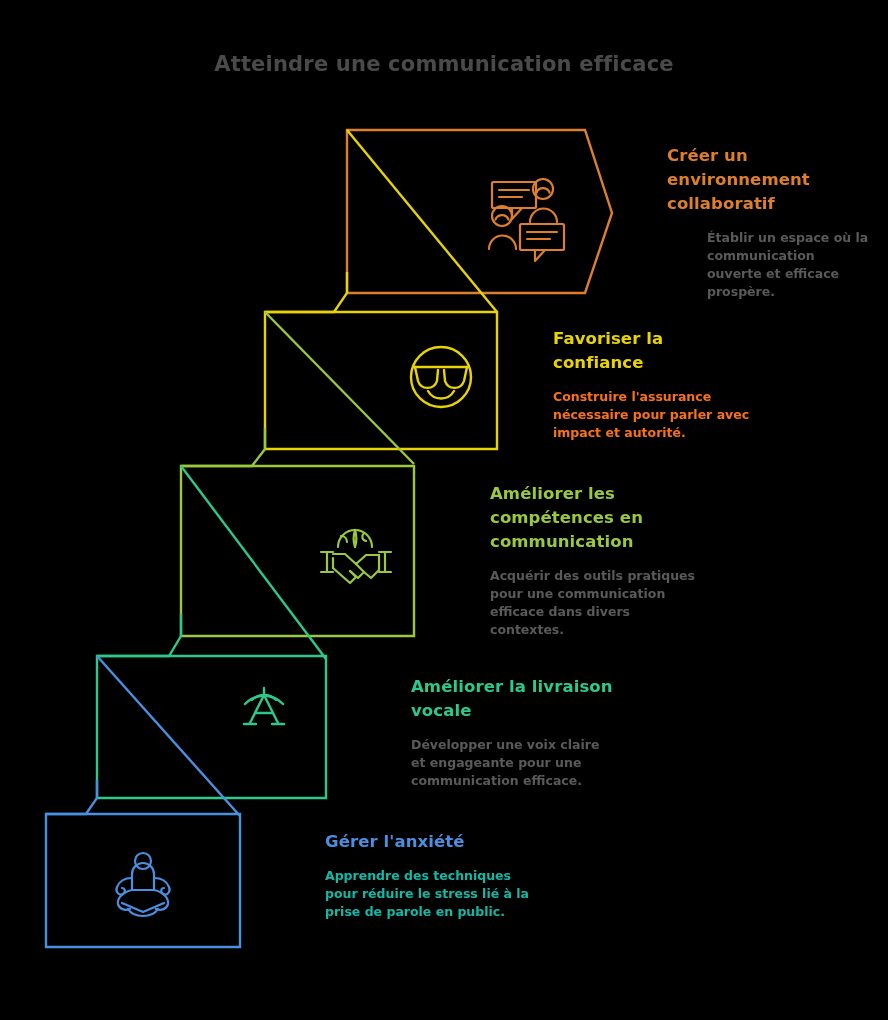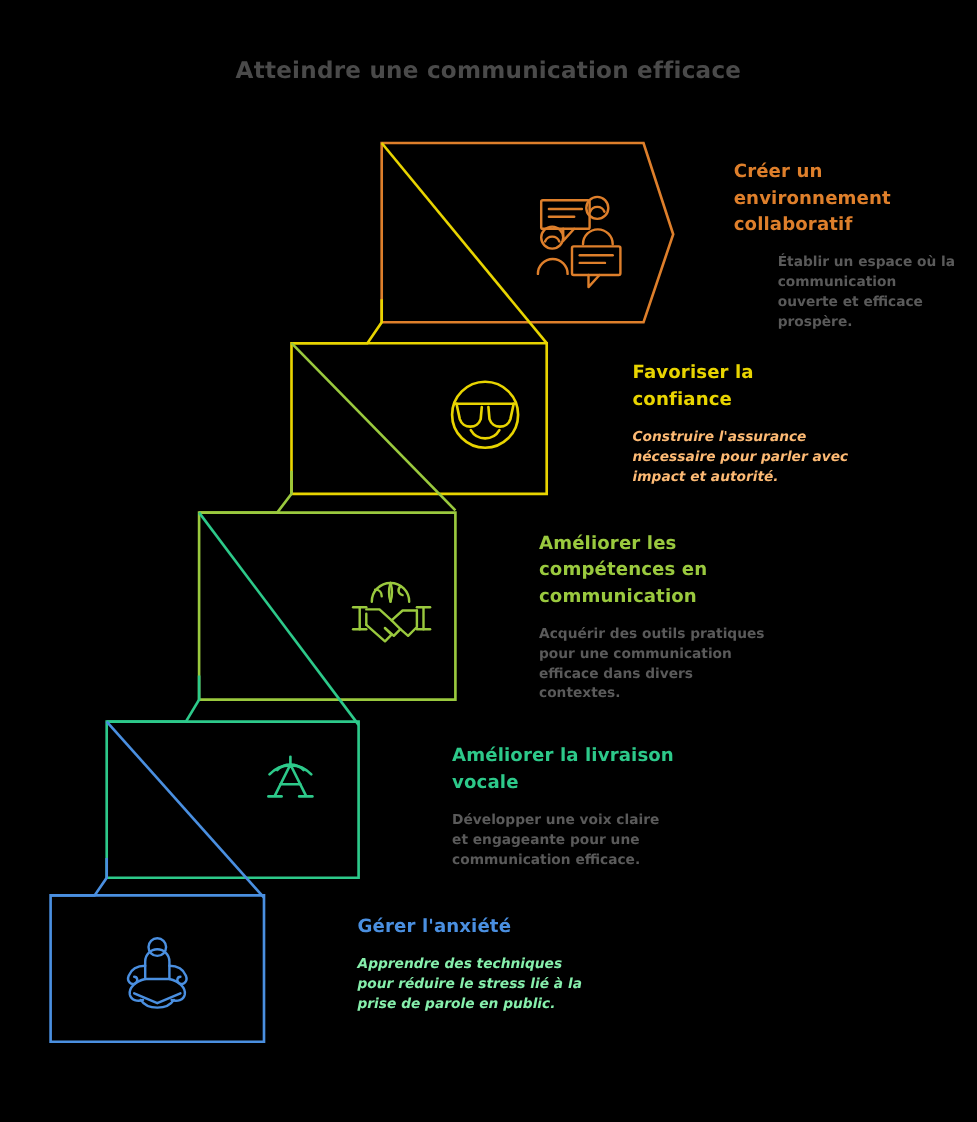--- a/index.html
+++ b/index.html
@@ -47,21 +47,21 @@
     font-family: "DejaVu Sans", "Liberation Sans", sans-serif;
   }
   .step-desc {
     font-size: 12.5px;
     font-weight: 600;
     line-height: 1.45;
     color: #5a5a5a;
     font-family: "DejaVu Sans", "Liberation Sans", sans-serif;
   }
   .t1 { left: 667px; top: 144px; width: 205px; }
-  .t2 { left: 575px; top: 327px; width: 205px; }
+  .t2 { left: 553px; top: 327px; width: 205px; }
   .t3 { left: 490px; top: 482px; width: 205px; }
   .t4 { left: 411px; top: 675px; width: 205px; }
   .t5 { left: 325px; top: 830px; width: 205px; }
 </style>
 </head>
 <body style="background: rgb(0, 0, 0);">
 
 <div id="stage">
 
   <div class="page-title" style="color: rgb(74, 74, 74);">Atteindre une communication efficace</div>
@@ -169,31 +169,31 @@
     </g>
   </svg>
 
   <div class="step-text t1">
     <div class="step-heading" style="color:#DE7F2B">Créer un environnement collaboratif</div>
     <div class="step-desc" style="color: rgb(90, 90, 90); margin-left: 40px;">Établir un espace où la communication ouverte et efficace prospère.</div>
   </div>
 
   <div class="step-text t2">
     <div class="step-heading" style="color:#E8D400">Favoriser la confiance</div>
-    <div class="step-desc" style="color: #fdba74; font-style: italic;">Construire l'assurance nécessaire pour parler avec impact et autorité.</div>
+    <div class="step-desc" style="color: #f97316;">Construire l'assurance nécessaire pour parler avec impact et autorité.</div>
   </div>
 
   <div class="step-text t4">
     <div class="step-heading" style="color:#2DC98A">Améliorer la livraison vocale</div>
     <div class="step-desc" style="color: rgb(90, 90, 90);">Développer une voix claire et engageante pour une communication efficace.</div>
   </div>
 
   <div class="step-text t3">
     <div class="step-heading" style="color:#9AC93E">Améliorer les compétences en communication</div>
     <div class="step-desc" style="color: rgb(90, 90, 90);">Acquérir des outils pratiques pour une communication efficace dans divers contextes.</div>
   </div>
 
   <div class="step-text t5">
     <div class="step-heading" style="color:#4A8FE0">Gérer l'anxiété</div>
-    <div class="step-desc" style="color: #86efac; font-style: italic;">Apprendre des techniques pour réduire le stress lié à la prise de parole en public.</div>
+    <div class="step-desc" style="color: #14b8a6;">Apprendre des techniques pour réduire le stress lié à la prise de parole en public.</div>
   </div>
 
 </div>
 
 </body></html>

